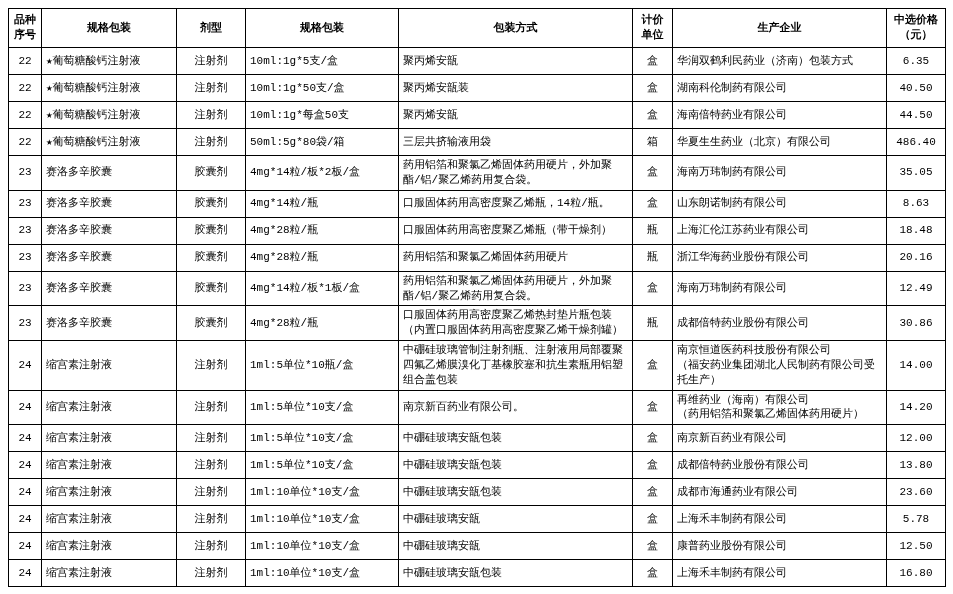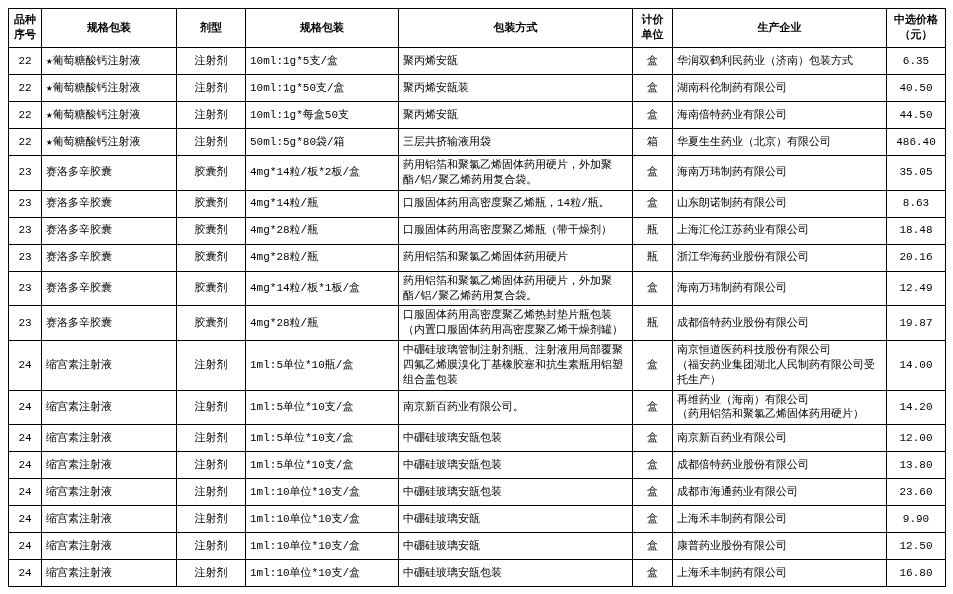--- a/index.html
+++ b/index.html
@@ -169,21 +169,21 @@
           <td class="al-c">12.49</td>
         </tr>
         <tr>
           <td class="al-c">23</td>
           <td class="al-l">赛洛多辛胶囊</td>
           <td class="al-c">胶囊剂</td>
           <td class="al-l">4mg*28粒/瓶</td>
           <td class="al-l">口服固体药用高密度聚乙烯热封垫片瓶包装（内置口服固体药用高密度聚乙烯干燥剂罐）</td>
           <td class="al-c">瓶</td>
           <td class="al-l">成都倍特药业股份有限公司</td>
-          <td class="al-c">19.87</td>
+          <td class="al-c">30.86</td>
         </tr>
         <tr>
           <td class="al-c">24</td>
           <td class="al-l">缩宫素注射液</td>
           <td class="al-c">注射剂</td>
           <td class="al-l">1ml:5单位*10瓶/盒</td>
           <td class="al-l">中硼硅玻璃管制注射剂瓶、注射液用局部覆聚四氟乙烯膜溴化丁基橡胶塞和抗生素瓶用铝塑组合盖包装</td>
           <td class="al-c">盒</td>
           <td class="al-l">南京恒道医药科技股份有限公司
 （福安药业集团湖北人民制药有限公司受托生产）</td>
@@ -231,21 +231,21 @@
           <td class="al-c">23.60</td>
         </tr>
         <tr>
           <td class="al-c">24</td>
           <td class="al-l">缩宫素注射液</td>
           <td class="al-c">注射剂</td>
           <td class="al-l">1ml:10单位*10支/盒</td>
           <td class="al-l">中硼硅玻璃安瓿</td>
           <td class="al-c">盒</td>
           <td class="al-l">上海禾丰制药有限公司</td>
-          <td class="al-c">9.90</td>
+          <td class="al-c">5.78</td>
         </tr>
         <tr>
           <td class="al-c">24</td>
           <td class="al-l">缩宫素注射液</td>
           <td class="al-c">注射剂</td>
           <td class="al-l">1ml:10单位*10支/盒</td>
           <td class="al-l">中硼硅玻璃安瓿</td>
           <td class="al-c">盒</td>
           <td class="al-l">康普药业股份有限公司</td>
           <td class="al-c">12.50</td>

